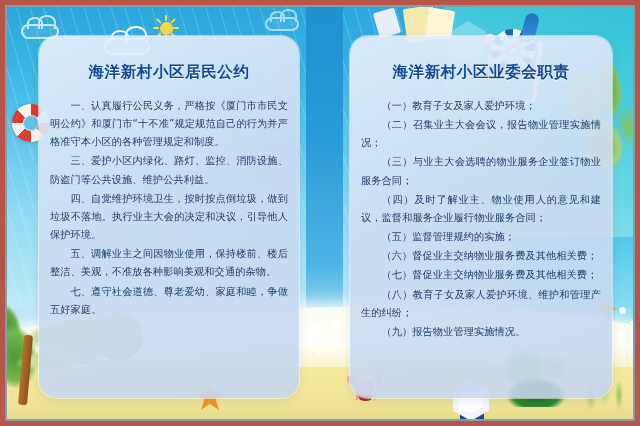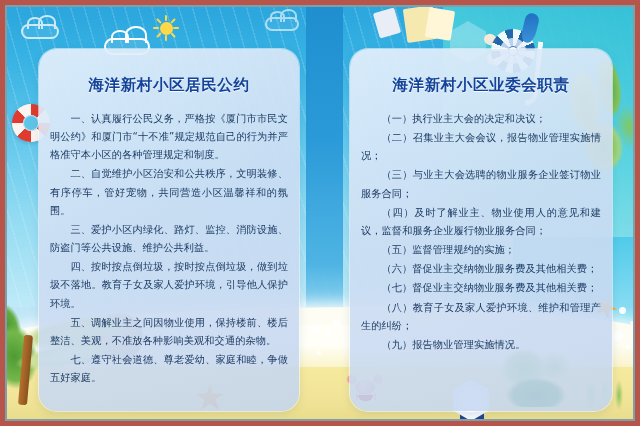--- a/index.html
+++ b/index.html
@@ -444,21 +444,20 @@
   .panel {
     position: absolute;
     box-sizing: border-box;
     border-radius: 18px;
     background: linear-gradient(160deg,
         rgba(229,240,252,.92) 0%,
         rgba(206,222,243,.90) 45%,
         rgba(196,214,240,.88) 100%);
     box-shadow: 0 0 0 1px rgba(255,255,255,.55), 0 2px 10px rgba(20,60,110,.13);
     overflow: hidden;
-    margin-top: 13px;
   }
   #panel-left  { left: 32px;  top: 29px; width: 260px; height: 362px; }
   #panel-right { left: 343px; top: 29px; width: 262px; height: 362px; }
 
   .panel-title {
     text-align: center;
     color: #13449a;
     font-weight: bold;
     font-size: 15.5px;
     letter-spacing: .6px;
@@ -573,33 +572,32 @@
         <div class="rib r"></div>
         <div class="hex"></div>
         <div class="hex2"></div>
       </div>
     </div>
 
     <div class="panel" id="panel-left">
       <div class="panel-title">海洋新村小区居民公约</div>
       <div class="panel-body">
         <p class="clause">一、认真履行公民义务，严格按《厦门市市民文明公约》和厦门市“十不准”规定规范自己的行为并严格准守本小区的各种管理规定和制度。</p>
-        <p class="clause">二、自觉维护小区治安和公共秩序，文明装修、有序停车，管好宠物，共同营造小区温馨祥和的氛围。</p>
         <p class="clause">三、爱护小区内绿化、路灯、监控、消防设施、防盗门等公共设施、维护公共利益。</p>
-        <p class="clause">四、按时按点倒垃圾，按时按点倒垃圾，做到垃圾不落地。教育子女及家人爱护环境，引导他人保护环境。</p>
+        <p class="clause">四、自觉维护环境卫生，按时按点倒垃圾，做到垃圾不落地。执行业主大会的决定和决议，引导他人保护环境。</p>
         <p class="clause">五、调解业主之间因物业使用，保持楼前、楼后整洁、美观，不准放各种影响美观和交通的杂物。</p>
         <p class="clause">七、遵守社会道德、尊老爱幼、家庭和睦，争做五好家庭。</p>
 
       </div>
     </div>
 
     <div class="panel" id="panel-right">
       <div class="panel-title">海洋新村小区业委会职责</div>
       <div class="panel-body">
-        <p class="clause">（一）执行业主大会的决定和决议；</p>
+        <p class="clause">（一）教育子女及家人爱护环境；</p>
         <p class="clause">（二）召集业主大会会议，报告物业管理实施情况；</p>
         <p class="clause">（三）与业主大会选聘的物业服务企业签订物业服务合同；</p>
         <p class="clause">（四）及时了解业主、物业使用人的意见和建议，监督和服务企业履行物业服务合同；</p>
         <p class="clause">（五）监督管理规约的实施；</p>
         <p class="clause">（六）督促业主交纳物业服务费及其他相关费；</p>
         <p class="clause">（七）督促业主交纳物业服务费及其他相关费；</p>
         <p class="clause">（八）教育子女及家人爱护环境、维护和管理产生的纠纷；</p>
         <p class="clause">（九）报告物业管理实施情况。</p>
       </div>
     </div>

